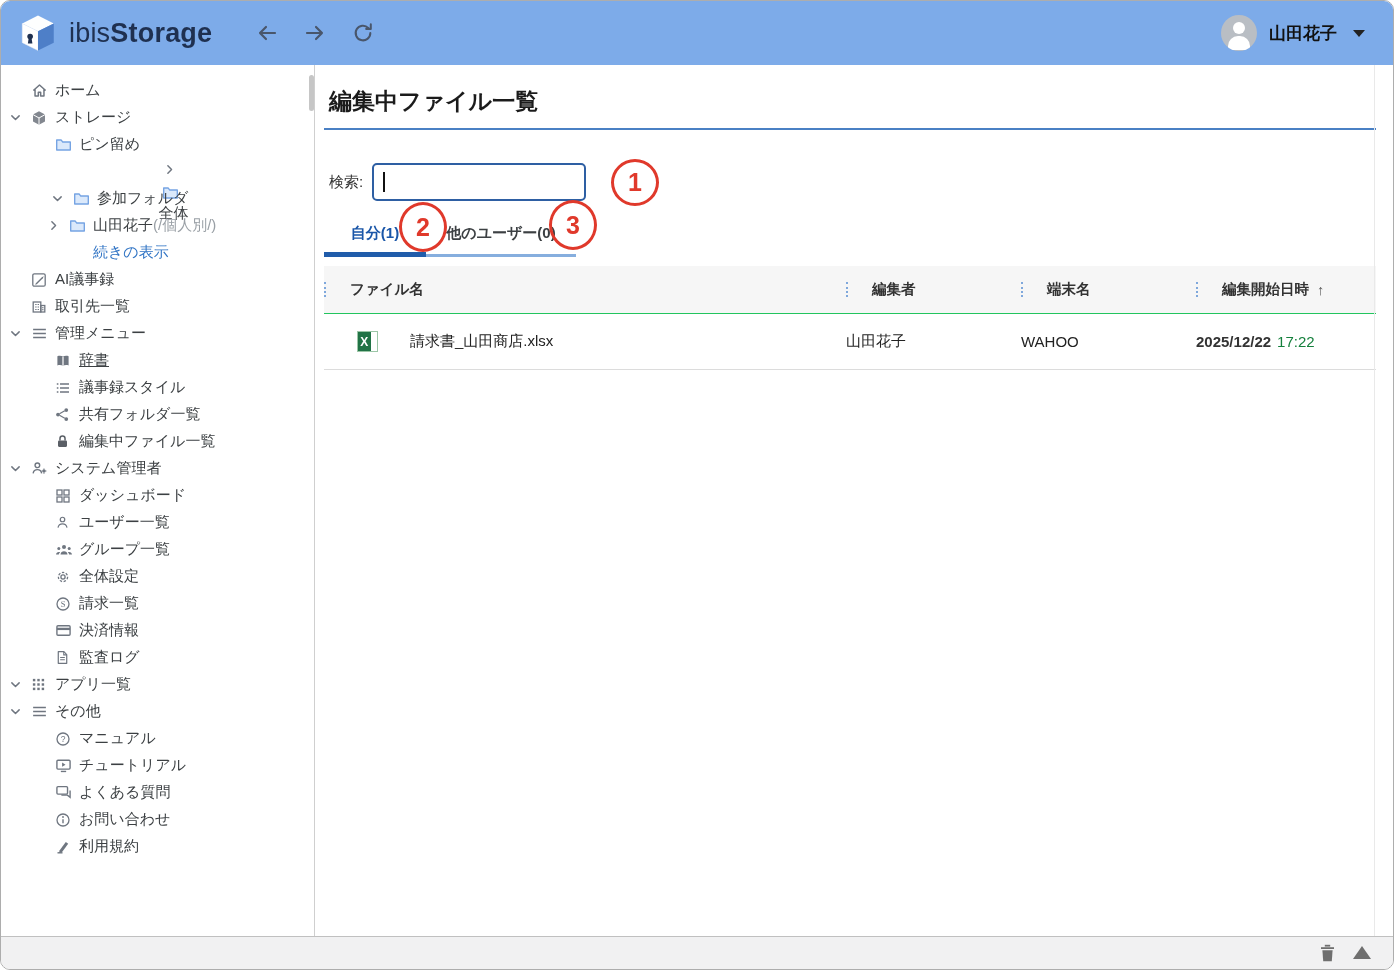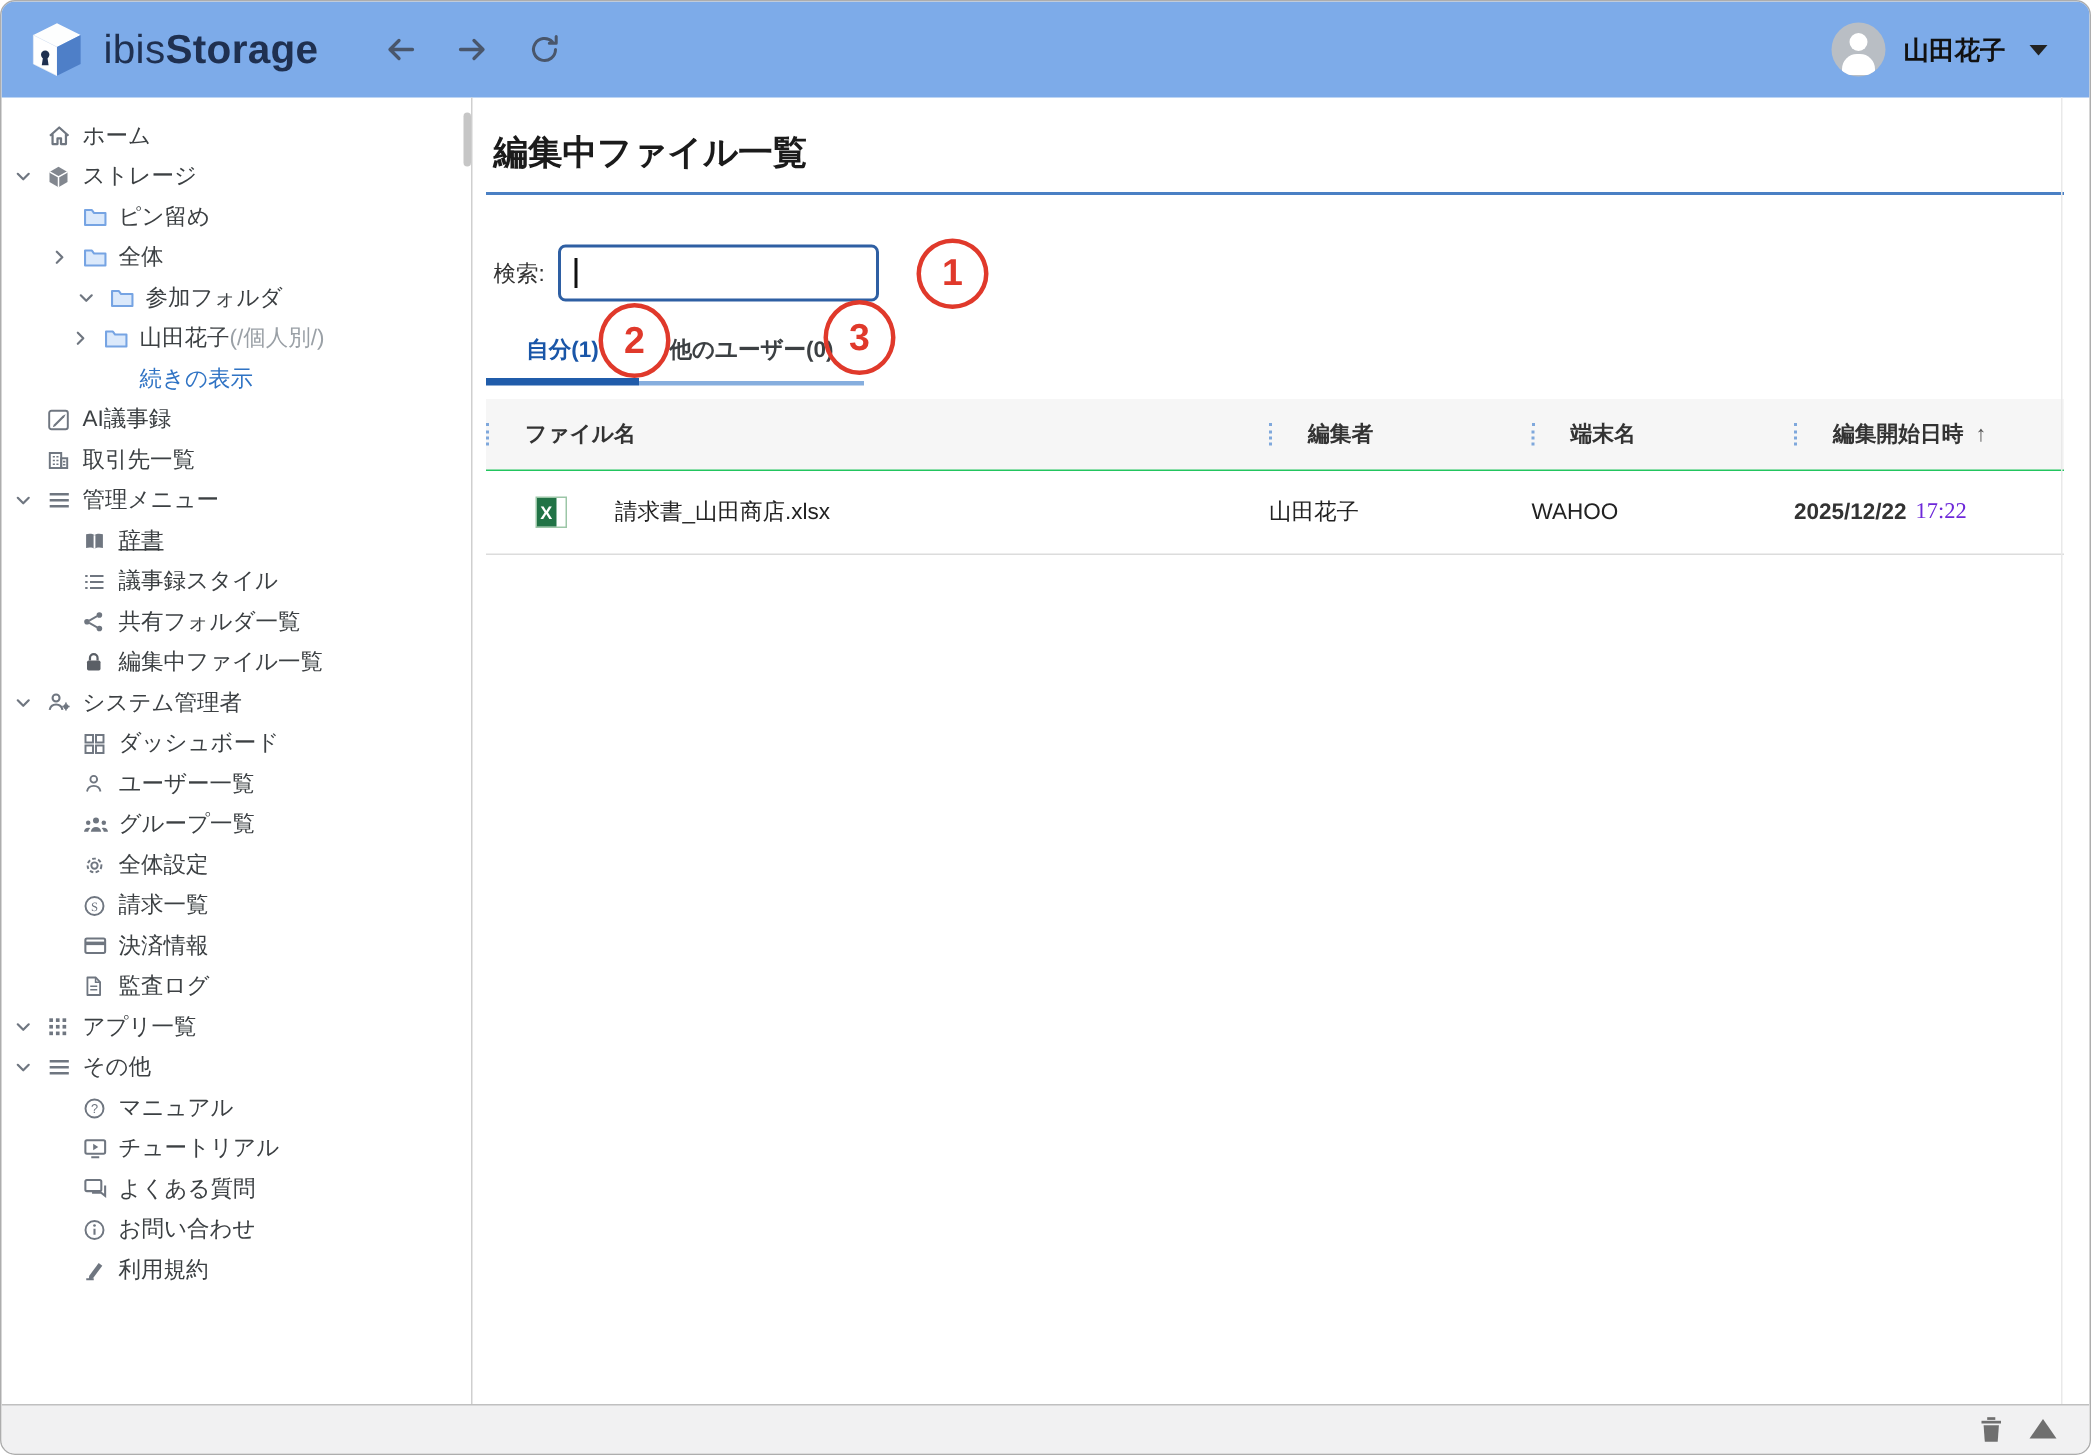--- a/index.html
+++ b/index.html
@@ -55,21 +55,21 @@
   .c-file{flex:1 1 auto;display:flex;align-items:center;}
   .c-editor{flex:0 0 175px;display:flex;align-items:center;}
   .c-device{flex:0 0 175px;display:flex;align-items:center;}
   .c-date{flex:0 0 180px;display:flex;align-items:center;}
   .dotsep{width:2px;height:15px;border-left:2px dotted #7fa8dc;margin-right:22px;cursor:col-resize;}
   .thead .c-file .dotsep{margin-left:-86px;}
   .hdr-label{}
   .sort-arrow{color:#555;margin-left:8px;font-weight:normal;}
   .file-name{color:#222;}
   .date-main{font-weight:bold;color:#333;}
-  .date-time{color:#6d28d9;margin-left:6px;font-family:Liberation Serif, serif;}
+  .date-time{color:#15803d;margin-left:6px;}
   .excel-icon{width:21px;height:21px;border:1.5px solid #9cc6a7;background:#fff;box-sizing:border-box;position:relative;}
   .excel-icon .pane{position:absolute;left:0;top:0;bottom:0;width:70%;background:#217346;color:#fff;font-weight:bold;font-size:12px;display:flex;align-items:center;justify-content:center;}
 
   
   .annot{position:absolute;border:3px solid #e0392b;border-radius:50%;color:#e0392b;display:flex;align-items:center;justify-content:center;font-size:25px;font-weight:bold;background:transparent;}
   .annot-1{left:296px;top:94px;width:42px;height:41px;}
   .annot-2{left:84px;top:137px;width:42px;height:44px;}
   .annot-3{left:234px;top:135px;width:42px;height:44px;}
 
   
@@ -156,21 +156,21 @@
           <span class="chev"></span>
           <span class="s-icon">
             <svg width="17" height="17" viewBox="0 0 16 16">
               <path d="M1.6 3.8h4.3l1.4 1.9h7.1v7.5H1.6Z" fill="#dbe9fb" stroke="#76a4e3" stroke-width="1.3" stroke-linejoin="round"></path>
             </svg>
           </span>
           <span class="s-label">ピン留め</span>
           <span class="s-suffix"></span>
         </div>
 
-        <div class="s-item" style="padding-left: 32px;">
+        <div class="s-item" style="padding-left: 32px; flex-direction: column;">
           <span class="chev">
             <svg width="13" height="13" viewBox="0 0 16 16">
               <path d="M6 3.5 10.5 8 6 12.5" fill="none" stroke="#6f7680" stroke-width="1.8" stroke-linecap="round" stroke-linejoin="round"></path>
             </svg>
           </span>
           <span class="s-icon">
             <svg width="17" height="17" viewBox="0 0 16 16">
               <path d="M1.6 3.8h4.3l1.4 1.9h7.1v7.5H1.6Z" fill="#dbe9fb" stroke="#76a4e3" stroke-width="1.3" stroke-linejoin="round"></path>
             </svg>
           </span>

